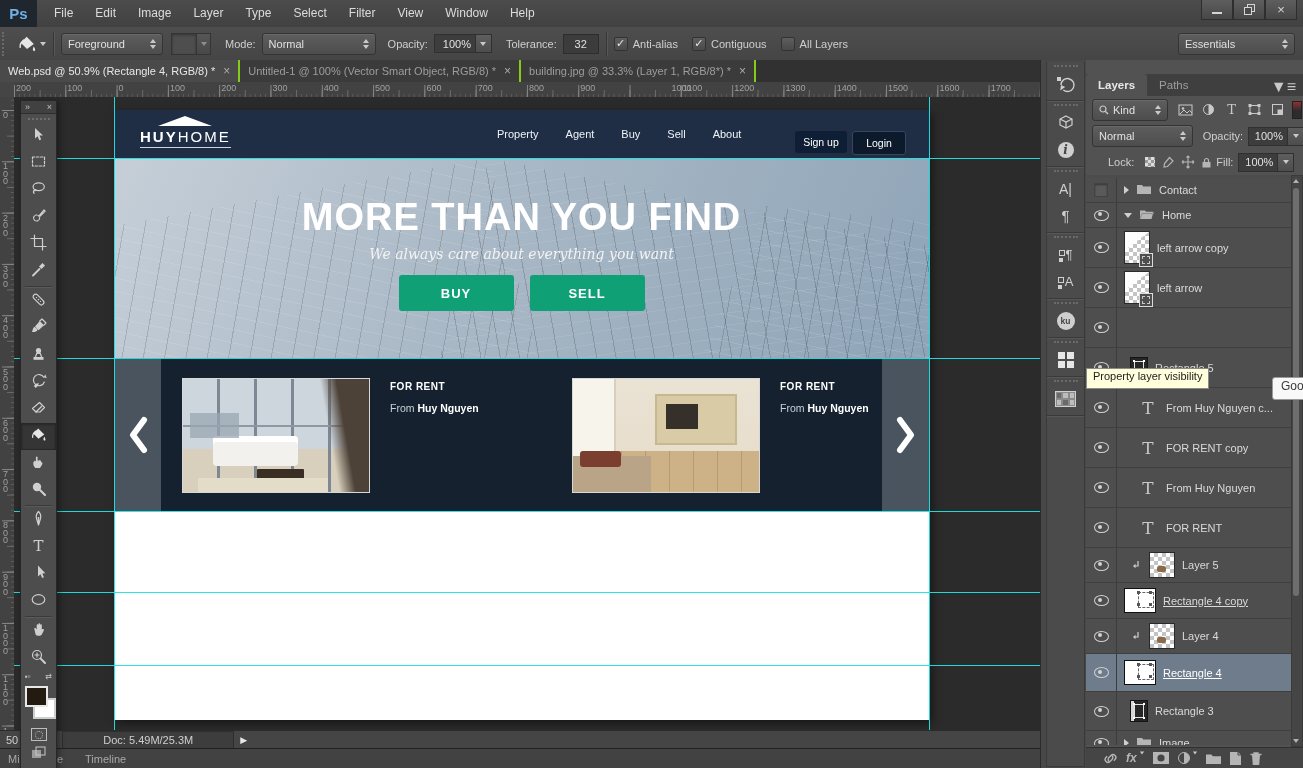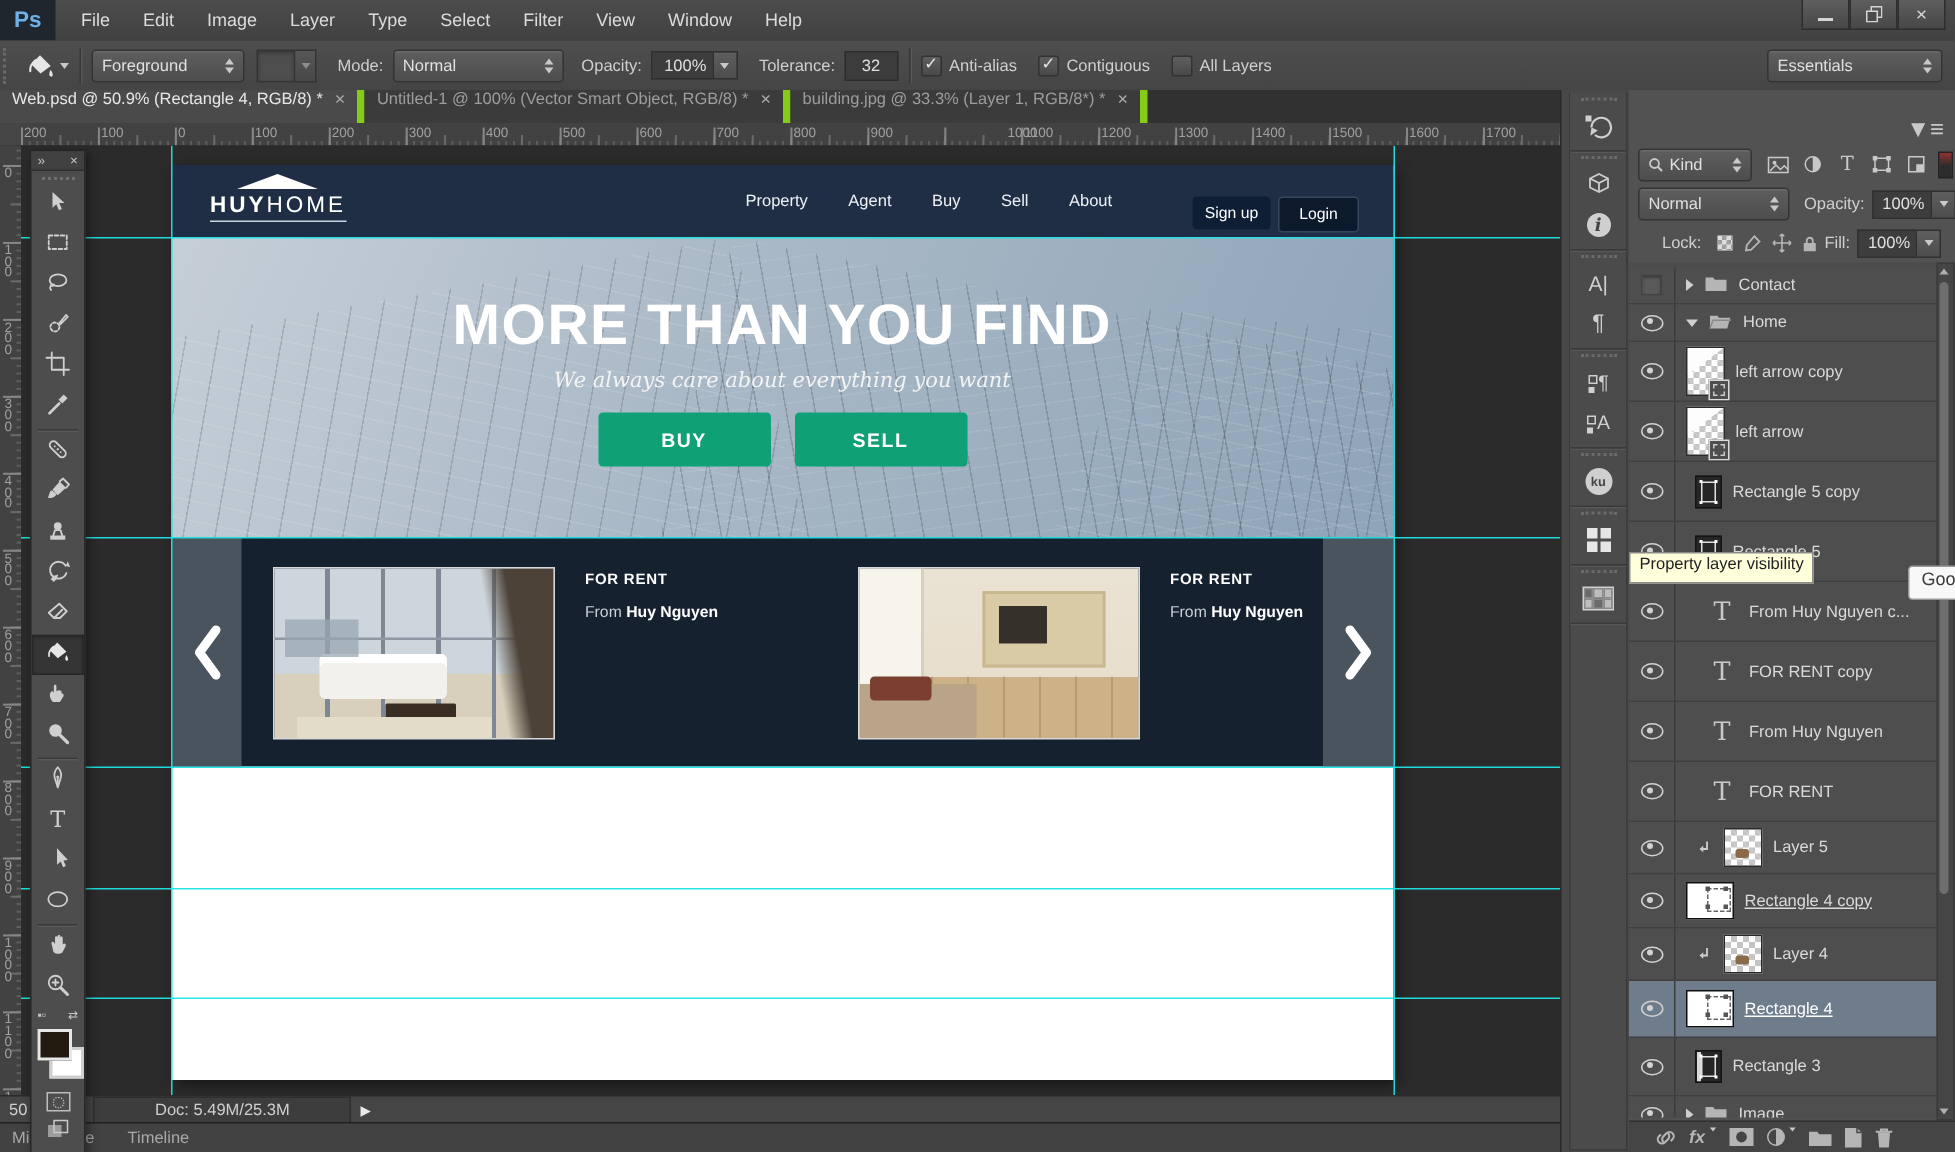--- a/index.html
+++ b/index.html
@@ -27,21 +27,21 @@
   .numfield{background:#3c3c3c;border:1px solid #2d2d2d;height:18px;color:#e0e0e0;display:flex;align-items:center;justify-content:center}
   .vdd{display:flex;height:19px}
   .vdd .vf{background:#3d3d3d;border:1px solid #303030;border-right:none;color:#e0e0e0;font-size:11px;display:flex;align-items:center;justify-content:flex-end;padding:0 4px}
   .vdd .vb{width:15px;background:linear-gradient(#5e5e5e,#4d4d4d);border:1px solid #303030;display:flex;align-items:center;justify-content:center}
   .cb{display:flex;align-items:center;margin-right:14px}
   .cbbox{width:12px;height:12px;background:linear-gradient(#5e5e5e,#4a4a4a);border:1px solid #333;border-radius:2px;margin-right:5px;color:#e8e8e8;font-size:11px;line-height:11px;text-align:center}
   .swatchbox{width:24px;height:20px;background:#4e4e4e;border:1px solid #343434;box-shadow:inset 0 1px 3px rgba(0,0,0,.35)}
   .swatcharrow{width:13px;height:20px;background:linear-gradient(#565656,#484848);border:1px solid #343434;border-left:none;display:flex;align-items:center;justify-content:center}
   
   #tabbar{position:absolute;left:0;top:60px;width:1040px;height:22px;background:#313131;display:flex;border-bottom:1px solid #262626}
-  .doc-tab{height:22px;display:flex;align-items:flex-start;padding:0 8px;font-size:11px;color:#9d9d9d;background:#3b3b3b;border-right:5px solid #84cc16;white-space:nowrap;overflow:hidden}
+  .doc-tab{height:22px;display:flex;align-items:center;padding:0 8px;font-size:11px;color:#9d9d9d;background:#3b3b3b;border-right:2px solid #84cc16;white-space:nowrap;overflow:hidden}
   .doc-tab.active{background:#4a4a4a;color:#e8e8e8}
   .tclose{margin-left:8px;color:#aaa;font-size:12px;line-height:12px}
   
   #ruler-corner{position:absolute;left:0;top:82px;width:14px;height:15px;background:#454545;border-right:1px solid #2c2c2c;border-bottom:1px solid #2c2c2c}
   #hruler{position:absolute;left:14px;top:82px;width:1026px;height:15px;background:#424242;border-bottom:1px solid #262626;overflow:hidden;
     background-image:
       linear-gradient(90deg,#868686 0 1px,transparent 1px),
       linear-gradient(90deg,#6a6a6a 0 1px,transparent 1px),
       linear-gradient(90deg,#5d5d5d 0 1px,transparent 1px);
     background-size:51.3px 12px,25.65px 7px,5.13px 3.5px;
@@ -707,20 +707,24 @@
               <b></b>
               <b></b>
               <b></b>
               <b class="dk"></b>
               <b></b>
             </span>
           </div>
         </div>
       </div>
     <div id="layers-panel">
+      <div id="lp-tabs">
+          <div class="lp-tab active">Layers</div>
+          <div class="lp-tab">Paths</div>
+        </div>
       <span id="lp-menu">▼≡</span>
       <div class="row" id="filter-row">
         <div class="dd" style="width:62px">
           <svg width="10" height="10" viewBox="0 0 10 10" style="margin-right:4px">
               <circle cx="4" cy="4" r="3" fill="none" stroke="#c9c9c9" stroke-width="1.2"></circle>
               <path d="M6.2 6.2 9 9" stroke="#c9c9c9" stroke-width="1.4"></path>
             </svg>
           <span class="grow">Kind</span>
           <span class="arrows">
               <i class="up"></i>
@@ -852,24 +856,20 @@
             <div class="lcontent">
               <span class="thumb-ch checker">
                 <span class="badge"></span>
               </span>
               <span class="lname">left arrow</span>
             </div>
           </div>
           <div class="lrow" style="height: 39px;">
             <div class="eyecell">
               <span class="eye"></span>
-            </div>
-            <div class="lcontent" style="padding-left: 13px;">
-              <span class="shape-ic"></span>
-              <span class="lname">Rectangle 5 copy</span>
             </div>
           </div>
           <div class="lrow" style="height: 39px;">
             <div class="eyecell">
               <span class="eye"></span>
             </div>
             <div class="lcontent" style="padding-left: 13px;">
               <span class="shape-ic"></span>
               <span class="lname">Rectangle 5</span>
             </div>

